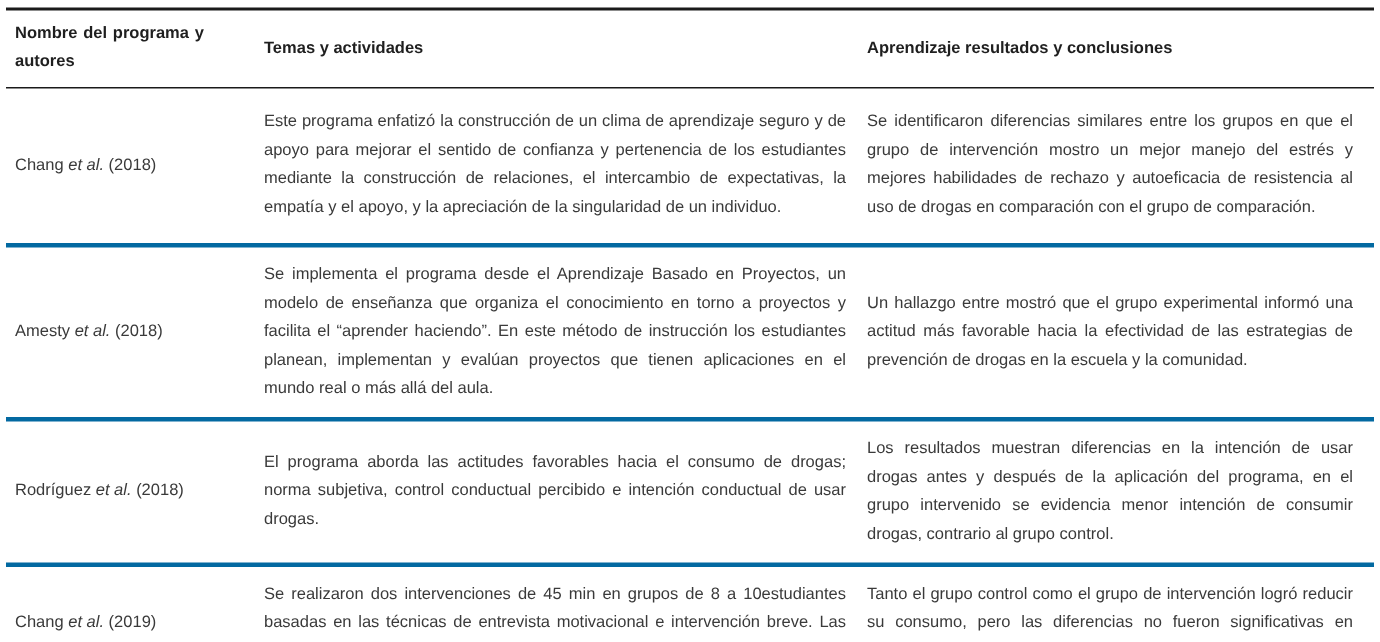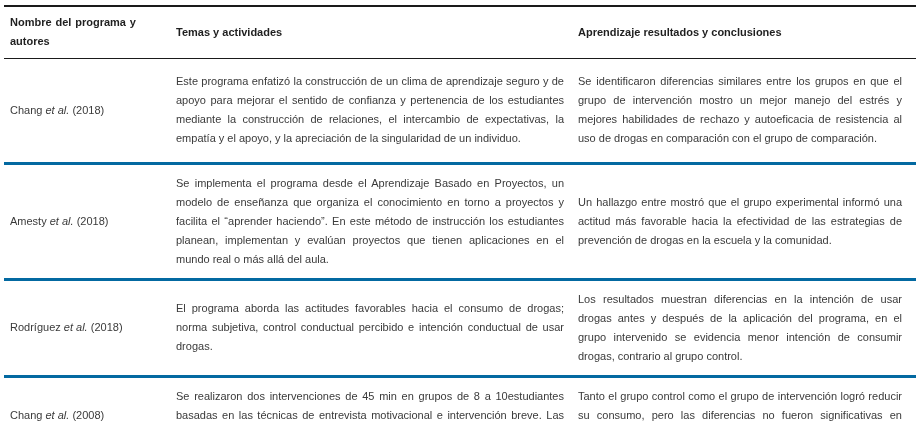--- a/index.html
+++ b/index.html
@@ -112,20 +112,20 @@
           <span class="etal">et al.</span>
           <span>(2018)</span>
         </td>
         <td class="col-temas">El programa aborda las actitudes favorables hacia el consumo de drogas; norma subjetiva, control conductual percibido e intención conductual de usar drogas.</td>
         <td class="col-result">Los resultados muestran diferencias en la intención de usar drogas antes y después de la aplicación del programa, en el grupo intervenido se evidencia menor intención de consumir drogas, contrario al grupo control.</td>
       </tr>
       <tr class="row-4">
         <td class="col-author">
           <span>Chang</span>
           <span class="etal">et al.</span>
-          <span>(2008)</span>
+          <span>(2019)</span>
         </td>
         <td class="col-temas">Se realizaron dos intervenciones de 45 min en grupos de 8 a 10estudiantes basadas en las técnicas de entrevista motivacional e intervención breve. Las intervenciones fueron ejecutadas por los consejeros escolares</td>
         <td class="col-result">Tanto el grupo control como el grupo de intervención logró reducir su consumo, pero las diferencias no fueron significativas en personas con bajo riesgo de consumo.</td>
       </tr>
     </tbody>
   </table>
 </div>
 
 </body></html>

